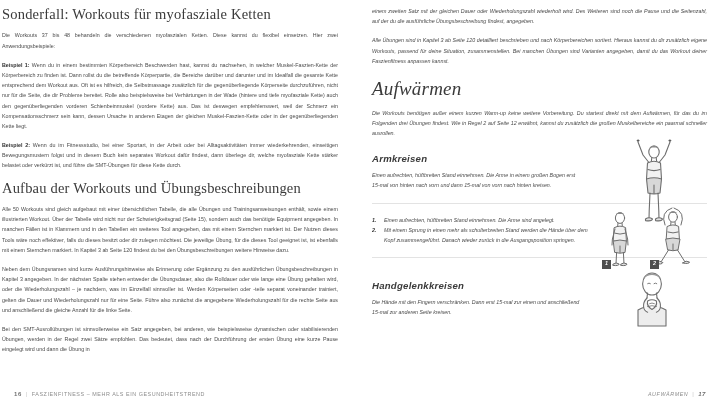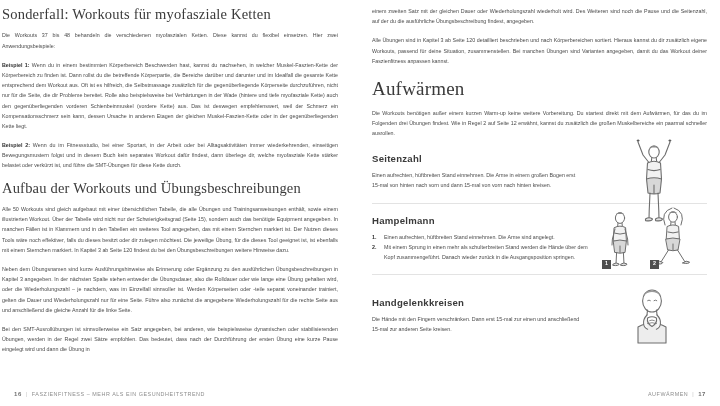--- a/index.html
+++ b/index.html
@@ -22,21 +22,21 @@
     box-sizing: border-box;
   }
   .page {
     position: relative;
     width: 360px;
     height: 406px;
     box-sizing: border-box;
     background: #fff;
   }
   .page-left  { padding: 6px 22px 0 2px; }
-  .page-right { padding: 6px 13px 0 12px; }
+  .page-right { padding: 6px 13px 0 12px; font-style: italic; }
 
   
   .h1-serif {
     font-family: "Liberation Serif", serif;
     font-weight: 400;
     font-size: 14.5px;
     line-height: 1.2;
     color: #3a3a3a;
     letter-spacing: .2px;
     margin: 0 0 7px 0;
@@ -179,21 +179,21 @@
   <div class="page page-right">
 
     <p class="body">einem zweiten Satz mit der gleichen Dauer oder Wiederholungszahl wiederholt wird. Des Weiteren sind noch die Pause und die Seitenzahl, auf der du die ausführliche Übungsbeschreibung findest, angegeben.</p>
     <p class="body">Alle Übungen sind in Kapitel 3 ab Seite 120 detailliert beschrieben und nach Körperbereichen sortiert. Hieraus kannst du dir zusätzlich eigene Workouts, passend für deine Situation, zusammenstellen. Bei manchen Übungen sind Varianten angegeben, damit du das Workout deiner Faszienfitness anpassen kannst.</p>
 
     <h1 class="h1-serif big" style="margin-top:12px;">Aufwärmen</h1>
 
     <p class="body">Die Workouts benötigen außer einem kurzen Warm-up keine weitere Vorbereitung. Du startest direkt mit dem Aufwärmen, für das du im Folgenden drei Übungen findest. Wie in Regel 2 auf Seite 12 erwähnt, kannst du zusätzlich die großen Muskelbereiche ein paarmal schneller ausrollen.</p>
 
     <div class="exercise" style="margin-top:15px;">
-      <h2 class="h2-sans">Seitenzahl</h2>
+      <h2 class="h2-sans">Armkreisen</h2>
       <p class="body narrow ex-text">Einen aufrechten, hüftbreiten Stand einnehmen. Die Arme in einem großen Bogen erst 15-mal von hinten nach vorn und dann 15-mal von vorn nach hinten kreisen.</p>
 
       <div class="fig" style="right:22px; top:-18px;">
         <svg width="62" height="92" viewBox="0 0 62 92" aria-hidden="true">
           <g fill="none" stroke="#6e6e6e" stroke-width="1.1" stroke-linecap="round" stroke-linejoin="round">
 
             <path d="M31 34 L20 20 L15 7"></path>
             <path d="M31 34 L42 20 L47 7"></path>
             <path d="M13.5 5.5 q1.6 -2.2 3.2 0 q-1.6 2.4 -3.2 0 z" fill="#5d5d5d" stroke="none"></path>
             <path d="M45.3 5.5 q1.6 -2.2 3.2 0 q-1.6 2.4 -3.2 0 z" fill="#5d5d5d" stroke="none"></path>
@@ -216,21 +216,20 @@
             <path d="M22.5 84 q3.5 -2.6 7 0 q-0.4 2.6 -7 1.6 z" fill="#e0e0e0"></path>
             <path d="M32.5 84 q3.5 -2.6 7 0 q-0.4 2.6 -7 1.6 z" fill="#e0e0e0"></path>
           </g>
         </svg>
       </div>
     </div>
 
     <hr class="divider" style="margin-top:12px;">
 
     <div class="exercise" style="margin-top:11px;">
-      <h2 class="h2-sans">Hampelmann</h2>
       <ol class="steps ex-text">
         <li>Einen aufrechten, hüftbreiten Stand einnehmen. Die Arme sind angelegt.</li>
         <li>Mit einem Sprung in einen mehr als schulterbreiten Stand werden die Hände über dem Kopf zusammengeführt. Danach wieder zurück in die Ausgangsposition springen.</li>
       </ol>
 
       <div class="fig" style="right:70px; top:-6px;">
         <svg width="34" height="62" viewBox="0 0 34 62" aria-hidden="true">
           <g fill="none" stroke="#6e6e6e" stroke-width="1" stroke-linecap="round" stroke-linejoin="round">
             <ellipse cx="17" cy="9" rx="4.6" ry="5.4" fill="#fff"></ellipse>
             <path d="M12.8 5 q4.2 -3.6 8.4 0" fill="#8a8a8a" stroke="none"></path>

